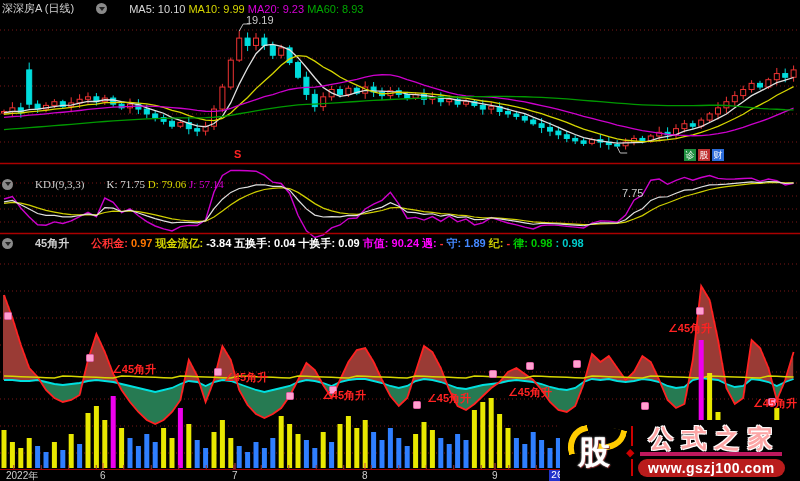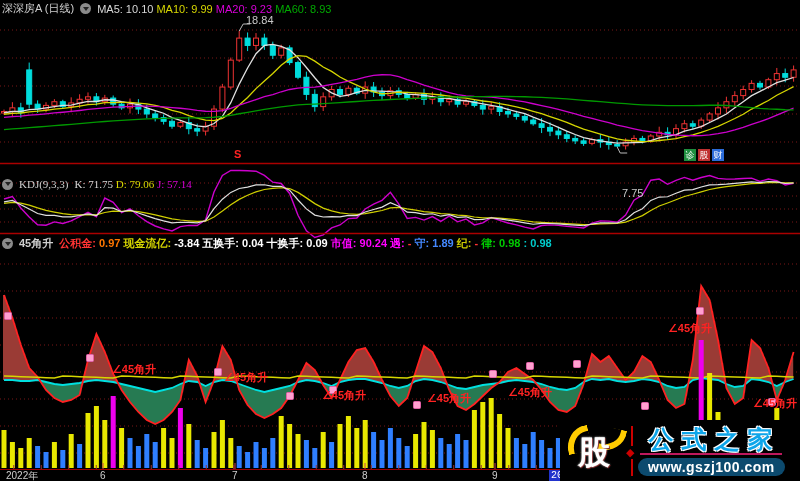--- a/index.html
+++ b/index.html
@@ -1,19 +1,19 @@
 <!DOCTYPE html>
 <html><head>
 <meta charset="utf-8">
 <style>
   html,body{margin:0;padding:0;background:#111;}
   #app{position:relative;width:800px;height:481px;background:#000;overflow:hidden;
        font-family:"Liberation Sans","DejaVu Sans",sans-serif;}
   #chart-svg{position:absolute;left:0;top:0;}
-  .hdr{position:absolute;left:2px;display:flex;align-items:center;gap:6px;font-size:11px;
+  .hdr{position:absolute;left:2px;display:flex;align-items:center;gap:22px;font-size:11px;
        white-space:nowrap;z-index:5;}
   .hdr .ttl{color:#cfcfcf;}
   .circ{display:inline-block;width:11px;height:11px;border-radius:50%;background:#8a8a8a;
         position:relative;flex:0 0 auto;}
   .circ:after{content:"";position:absolute;left:2.5px;top:3.5px;border:3px solid transparent;
         border-top:4px solid #222;}
   .fld{white-space:nowrap;}
   .anno{position:absolute;color:#c8c8c8;font-size:11px;z-index:5;white-space:nowrap;}
   .sig{position:absolute;color:#ff2222;font-size:11px;font-weight:bold;z-index:4;white-space:nowrap;}
   .sellmark{position:absolute;color:#ff2222;font-size:11px;font-weight:bold;z-index:5;}
@@ -28,23 +28,23 @@
   .bull{position:relative;width:62px;height:52px;margin-left:4px;flex:0 0 auto;}
   .bull .gu{position:absolute;left:14px;top:10px;font-size:32px;font-weight:bold;color:#fff;
       text-shadow:0 0 2px #fff,1px 1px 0 #600;line-height:34px;}
   .horn{position:absolute;width:18px;height:20px;border:solid #ffcc00;border-width:6px 0 0 6px;
       border-radius:90% 0 0 0;}
   .horn.l{left:2px;top:2px;transform:rotate(-12deg);}
   .horn.r{right:2px;top:2px;transform:rotate(102deg) scaleX(-1);}
   .wm .sep{position:relative;width:2px;height:50px;background:#cc0000;margin:0 5px;flex:0 0 auto;}
   .wm .sep .dia{position:absolute;left:-5px;top:20px;color:#cc0000;font-size:11px;background:#000;}
   .brandcol{display:flex;flex-direction:column;align-items:center;gap:3px;}
-  .brand{color:#0ea5e9;font-size:25px;font-weight:bold;letter-spacing:8px;line-height:26px;
-      border-bottom:2px solid #be185d;padding:0 2px 1px 8px;text-shadow:1px 1px 0 #fff,-1px -1px 0 #fff,1px -1px 0 #fff,-1px 1px 0 #fff;}
-  .urlpill{background:#0c4a6e;color:#fff;font-weight:bold;font-size:14px;border-radius:11px;
+  .brand{color:#fca5a5;font-size:25px;font-weight:bold;letter-spacing:8px;line-height:26px;
+      border-bottom:4px solid #be185d;padding:0 2px 1px 8px;text-shadow:1px 1px 0 #fff,-1px -1px 0 #fff,1px -1px 0 #fff,-1px 1px 0 #fff;}
+  .urlpill{background:#b91c1c;color:#fff;font-weight:bold;font-size:14px;border-radius:11px;
       padding:1px 10px;letter-spacing:0.5px;}
 </style>
 </head>
 <body>
 
 <div id="app">
   <svg id="chart-svg" width="800" height="481">
       <g>
         <line x1="0" y1="30" x2="800" y2="30" stroke="#7a1616" stroke-width="1" stroke-dasharray="1 3"></line>
         <line x1="0" y1="58" x2="800" y2="58" stroke="#7a1616" stroke-width="1" stroke-dasharray="1 3"></line>
@@ -806,21 +806,21 @@
         <rect x="768.5" y="398.5" width="7" height="7" rx="1" fill="#ffa0d0" stroke="#e060a8" stroke-width="1"></rect>
       </g>
     </svg>
 
   <div class="hdr" style="top:1px;">
     <span class="ttl">深深房A (日线)</span>
     <span class="circ"></span>
     <span id="ma-fields"><span class="fld"><span style="color: rgb(216, 216, 216);">MA5: </span><span style="color: rgb(216, 216, 216);">10.10</span></span> <span class="fld"><span style="color: rgb(214, 214, 0);">MA10: </span><span style="color: rgb(214, 214, 0);">9.99</span></span> <span class="fld"><span style="color: rgb(216, 0, 216);">MA20: </span><span style="color: rgb(216, 0, 216);">9.23</span></span> <span class="fld"><span style="color: rgb(0, 168, 0);">MA60: </span><span style="color: rgb(0, 168, 0);">8.93</span></span> </span>
   </div>
   <div class="anno" style="left:246px;top:14px;">
-    <span>18.84</span></div>
+    <span>19.19</span></div>
   <div class="anno" style="left:622px;top:144px;margin-top:43px;">
     <span>7.75</span></div>
   <div class="sellmark" style="left:234px;top:148px;">
     <span>S</span></div>
   <div class="badges" id="badges">
       <span class="badge" style="background: rgb(30, 142, 62);">诊</span>
       <span class="badge" style="background: rgb(192, 48, 48);">股</span>
       <span class="badge" style="background: rgb(43, 107, 216);">财</span>
     </div>
 

